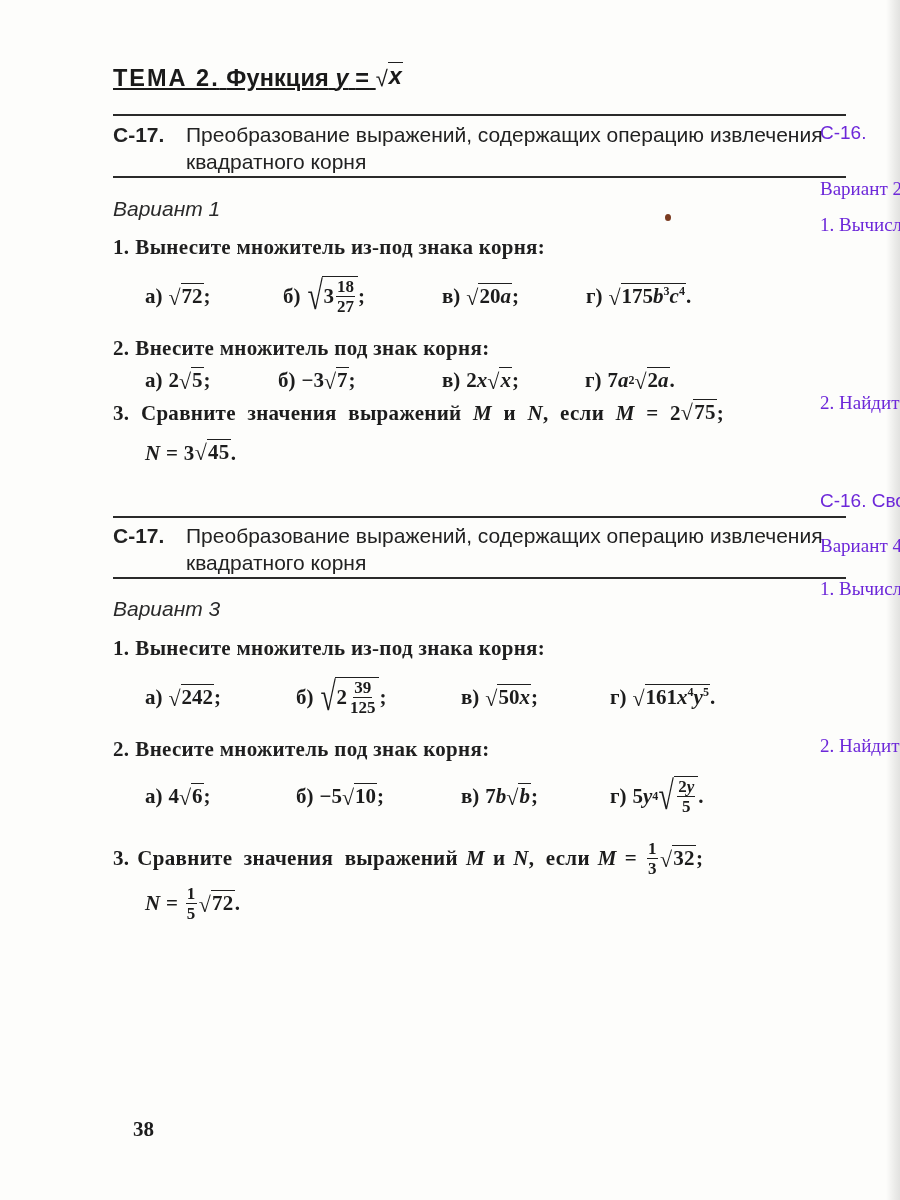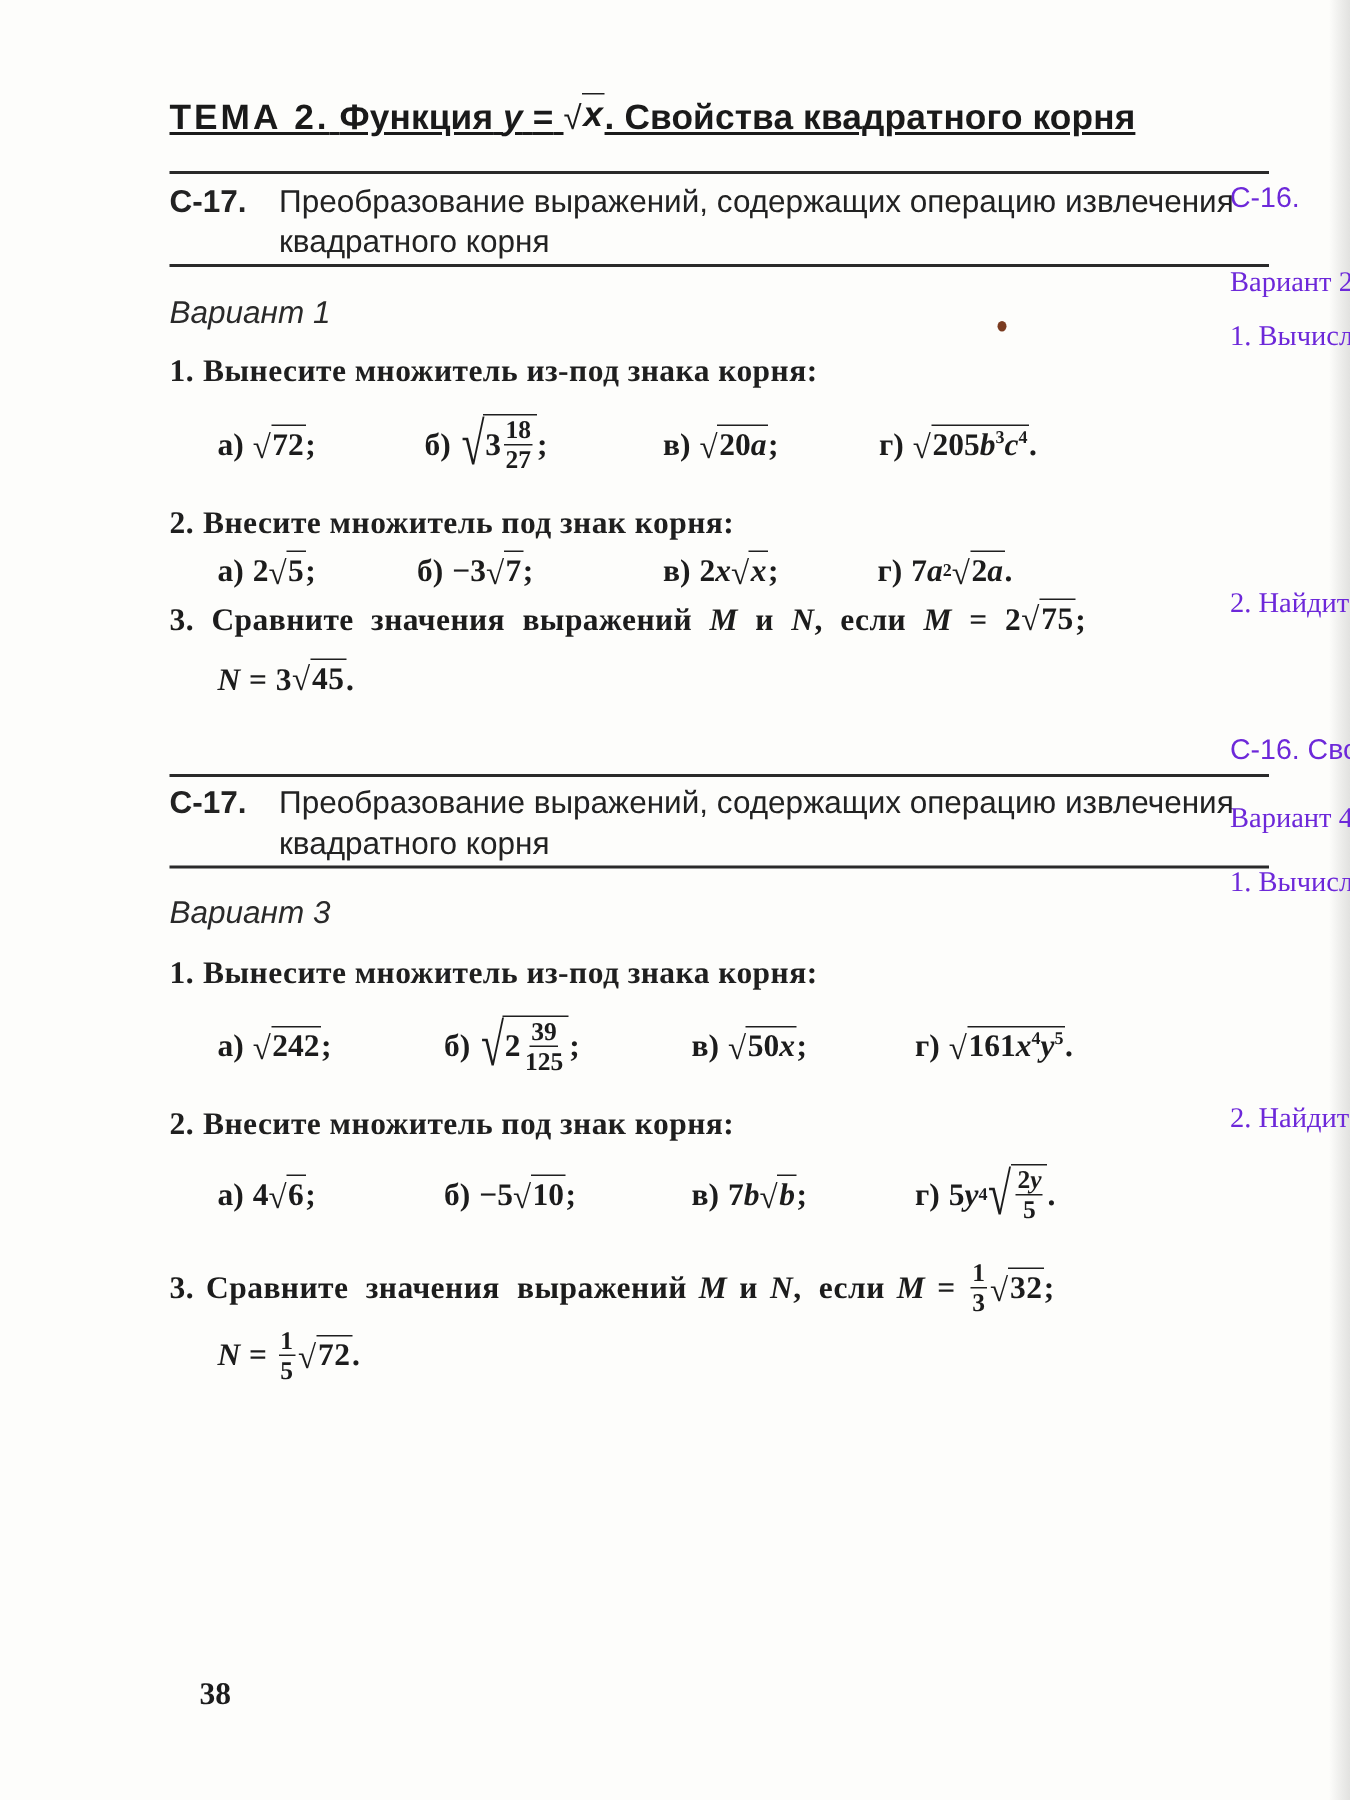--- a/index.html
+++ b/index.html
@@ -94,21 +94,21 @@
 <div class="sheet">
 
   <div class="topic-title">
     <span class="tema">ТЕМА 2.</span>
     <span>Функция</span>
     <span class="mathvar">y</span>
     <span>=</span>
     <span class="rad">
         <span class="sign">√</span>
         <span class="body mathvar">x</span>
-      </span><span>. Свойства квадратного корня</span>
+      </span>
   </div>
 
   <div class="rule" style="top:114px;"></div>
 
   <div class="section-head" style="top:121px;">
     <span class="code">С-17.</span>
     <span class="text">Преобразование выражений, содержащих операцию извлечения квадратного корня</span>
   </div>
 
   <div class="rule" style="top:176px;"></div>
@@ -146,21 +146,21 @@
       <span class="rad">
           <span class="sign">√</span>
           <span class="body"><span>20</span><span class="m">a</span></span>
         </span>
         <span>;</span>
     </div>
     <div class="item" style="left:441px;">
       <span class="lbl">г)</span>
       <span class="rad">
           <span class="sign">√</span>
-          <span class="body"><span>205</span><span class="m">b</span><sup>3</sup><span class="m">c</span><sup>4</sup></span>
+          <span class="body"><span>175</span><span class="m">b</span><sup>3</sup><span class="m">c</span><sup>4</sup></span>
         </span>
         <span>.</span>
     </div>
   </div>
 
   <div class="task" style="top:336px;">
     <span class="num">2.</span><span>Внесите множитель под знак корня:</span>
   </div>
   <div class="row" style="top:362px; height:36px;">
     <div class="item" style="left:0;">

